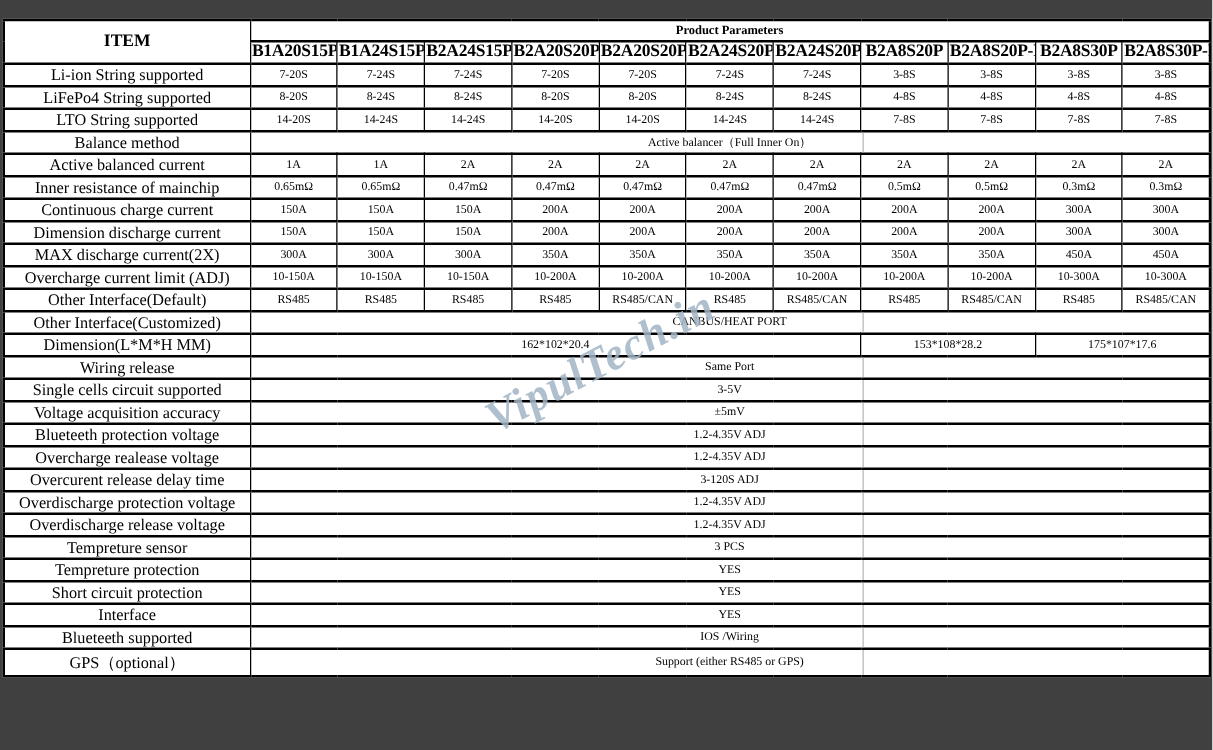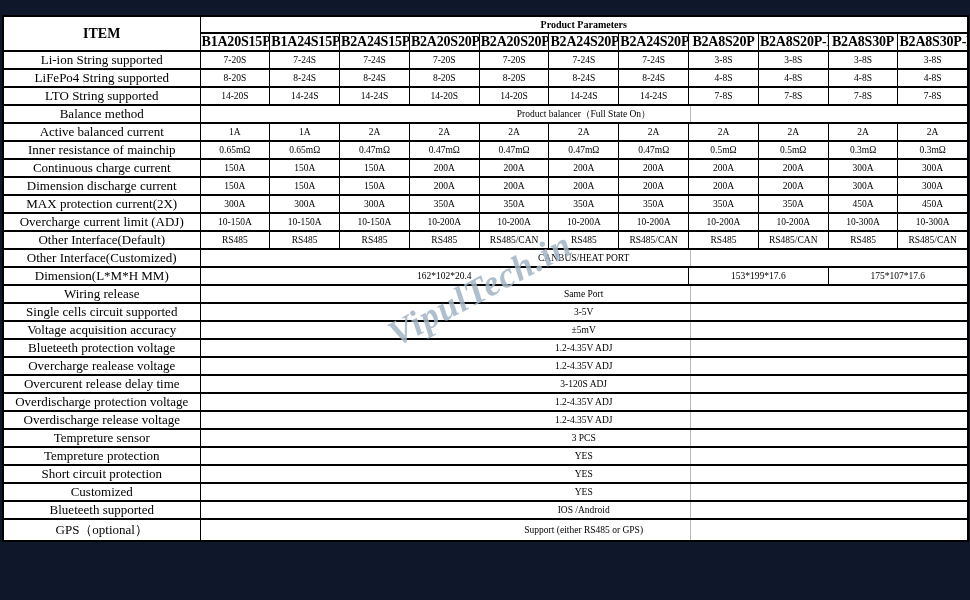--- a/index.html
+++ b/index.html
@@ -1,19 +1,19 @@
 <!DOCTYPE html>
 <html><head>
 <meta charset="utf-8">
 <style>
   html,body{margin:0;padding:0;background:#fff;}
   .sheet{
     position:relative;
     width:970px;height:600px;
-    background:#0f172a;
+    background:#404040;
     font-family:"Liberation Serif", serif;
     color:#000;
     overflow:hidden;
   }
   table.spec{
     position:absolute;left:2px;top:15px;
     width:965px;
     border-collapse:collapse;
     table-layout:fixed;
     background:#fff;
@@ -146,21 +146,21 @@
           <td class="val">14-20S</td>
           <td class="val">14-24S</td>
           <td class="val">14-24S</td>
           <td class="val">7-8S</td>
           <td class="val">7-8S</td>
           <td class="val">7-8S</td>
           <td class="val">7-8S</td>
         </tr>
         <tr>
           <th class="rowlabel">Balance method</th>
-          <td class="val split" colspan="11">Product balancer（Full State On）</td>
+          <td class="val split" colspan="11">Active balancer（Full Inner On）</td>
         </tr>
         <tr>
           <th class="rowlabel">Active balanced current</th>
           <td class="val">1A</td>
           <td class="val">1A</td>
           <td class="val">2A</td>
           <td class="val">2A</td>
           <td class="val">2A</td>
           <td class="val">2A</td>
           <td class="val">2A</td>
@@ -205,21 +205,21 @@
           <td class="val">200A</td>
           <td class="val">200A</td>
           <td class="val">200A</td>
           <td class="val">200A</td>
           <td class="val">200A</td>
           <td class="val">200A</td>
           <td class="val">300A</td>
           <td class="val">300A</td>
         </tr>
         <tr>
-          <th class="rowlabel">MAX protection current(2X)</th>
+          <th class="rowlabel">MAX discharge current(2X)</th>
           <td class="val">300A</td>
           <td class="val">300A</td>
           <td class="val">300A</td>
           <td class="val">350A</td>
           <td class="val">350A</td>
           <td class="val">350A</td>
           <td class="val">350A</td>
           <td class="val">350A</td>
           <td class="val">350A</td>
           <td class="val">450A</td>
@@ -253,21 +253,21 @@
           <td class="val">RS485</td>
           <td class="val">RS485/CAN</td>
         </tr>
         <tr>
           <th class="rowlabel">Other Interface(Customized)</th>
           <td class="val split" colspan="11">CANBUS/HEAT PORT</td>
         </tr>
         <tr>
           <th class="rowlabel">Dimension(L*M*H MM)</th>
           <td class="val" colspan="7">162*102*20.4</td>
-          <td class="val" colspan="2">153*199*17.6</td>
+          <td class="val" colspan="2">153*108*28.2</td>
           <td class="val" colspan="2">175*107*17.6</td>
         </tr>
         <tr>
           <th class="rowlabel">Wiring release</th>
           <td class="val split" colspan="11">Same Port</td>
         </tr>
         <tr>
           <th class="rowlabel">Single cells circuit supported</th>
           <td class="val split" colspan="11">3-5V</td>
         </tr>
@@ -301,26 +301,26 @@
         </tr>
         <tr>
           <th class="rowlabel">Tempreture protection</th>
           <td class="val split" colspan="11">YES</td>
         </tr>
         <tr>
           <th class="rowlabel">Short circuit protection</th>
           <td class="val split" colspan="11">YES</td>
         </tr>
         <tr>
-          <th class="rowlabel">Customized</th>
+          <th class="rowlabel">Interface</th>
           <td class="val split" colspan="11">YES</td>
         </tr>
         <tr>
           <th class="rowlabel">Blueteeth supported</th>
-          <td class="val split" colspan="11">IOS /Android</td>
+          <td class="val split" colspan="11">IOS /Wiring</td>
         </tr>
         <tr class="tall">
           <th class="rowlabel">GPS（optional）</th>
           <td class="val split" colspan="11">Support (either RS485 or GPS)</td>
         </tr>
       </tbody>
   </table>
 
   <div class="watermark" style="color: rgb(162, 181, 197);">VipulTech.in</div>
 

